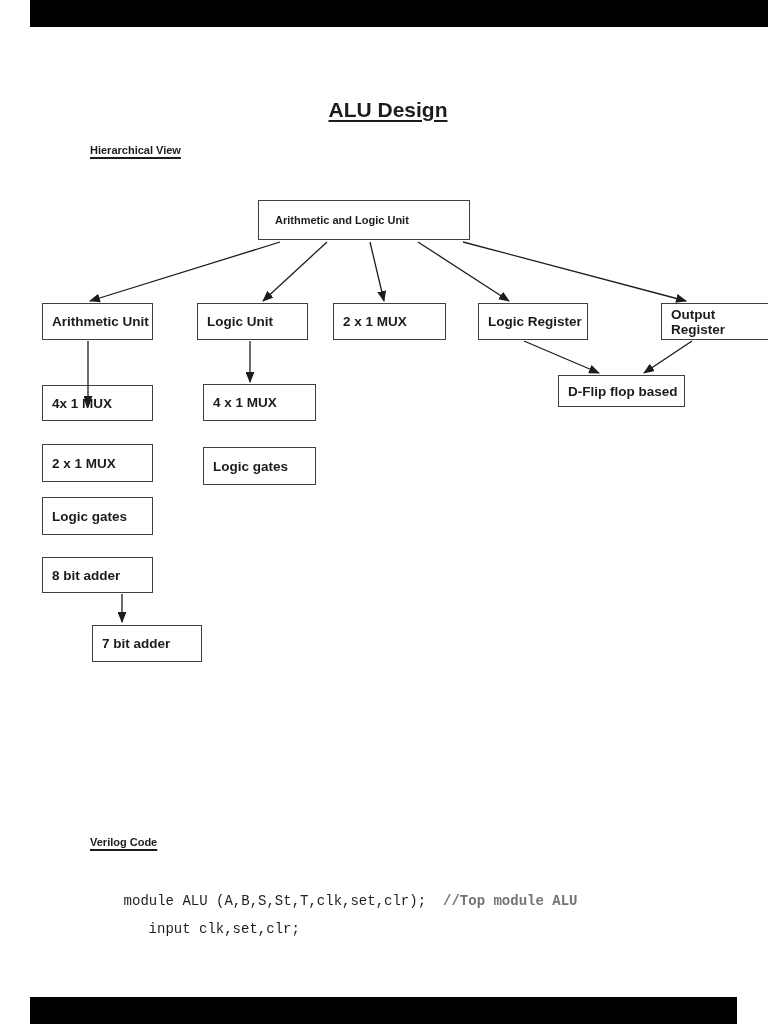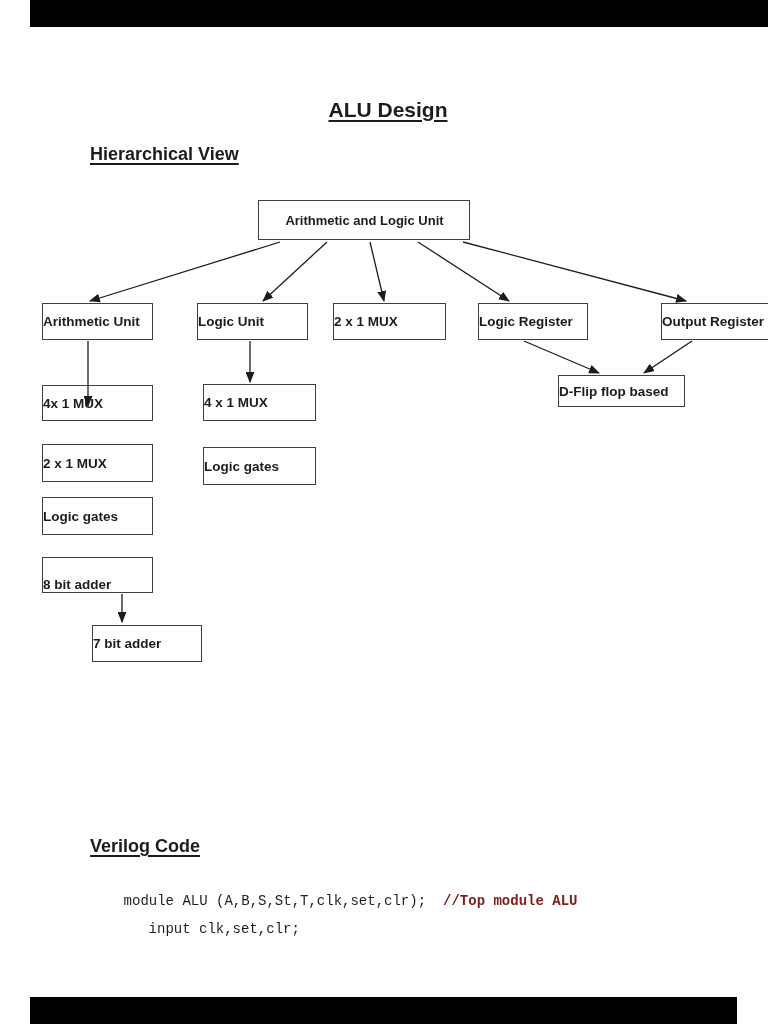--- a/index.html
+++ b/index.html
@@ -11,45 +11,45 @@
   .black-bar.top { left:30px; right:0; top:0; }
   .black-bar.bottom { left:30px; width:707px; top:997px; }
 
   .doc-title {
     position:absolute; top:94px; left:0; width:100%;
     text-align:center; font-size:21px; font-weight:bold; margin:4px;
   }
   .underlined { text-decoration:underline; text-decoration-thickness:2px; text-underline-offset:3px; }
 
   .section-heading {
-    position:absolute; left:90px; font-size:18px; font-weight:bold; margin:0;
+    position:absolute; left:90px; font-size:11px; font-weight:bold; margin:0;
   }
   .heading-hier { top:144px; }
   .heading-verilog { top:836px; }
 
   .node {
     position:absolute; box-sizing:border-box; background:#ffffff;
     border:1.5px solid #3f3f3f; display:flex; align-items:center;
-    font-size:13.5px; font-weight:bold; color:#1c1c1c;
+    padding-left:9px; font-size:13.5px; font-weight:bold; color:#1c1c1c;
   }
-  .node.center-text { justify-content:center; padding-left:1px; font-size:13px; }
+  .node.center-text { justify-content:flex-start; padding-left:16px; font-size:11px; }
 
   .arrows {
     position:absolute; left:0; top:0; width:768px; height:1024px;
     pointer-events:none; z-index:5;
   }
   .arrows line { stroke:#1c1c1c; stroke-width:1.3; }
 
   .code-line {
     position:absolute; left:90px; font-family:"Liberation Mono", monospace;
     font-size:14px; color:#1f1f1f; white-space:pre;
   }
   .code-line1 { top:877px; }
   .code-line2 { top:905px; padding-left:25px; }
-  .code-comment { color:#7f1d1d; font-weight:bold; margin-left:17px; }
+  .code-comment { color:#737373; font-weight:bold; margin-left:17px; }
 </style>
 </head>
 <body>
 
 <div class="page">
 
   <div class="black-bar top"></div>
   <div class="black-bar bottom"></div>
 
   <h1 class="doc-title"><span class="underlined">ALU Design</span></h1>
@@ -85,21 +85,21 @@
   </div>
 
   <div class="node" style="left:42px; top:444px; width:111px; height:38px;">
     <span>2 x 1 MUX</span>
   </div>
 
   <div class="node" style="left:42px; top:497px; width:111px; height:38px;">
     <span>Logic gates</span>
   </div>
 
-  <div class="node" style="left:42px; top:557px; width:111px; height:36px;align-items:flex-end;">
+  <div class="node" style="left:42px; top:557px; width:111px; height:36px;">
     <span>8 bit adder</span>
   </div>
 
   <div class="node" style="left:92px; top:625px; width:110px; height:37px;">
     <span>7 bit adder</span>
   </div>
 
   <div class="node" style="left:203px; top:384px; width:113px; height:37px;">
     <span>4 x 1 MUX</span>
   </div>

